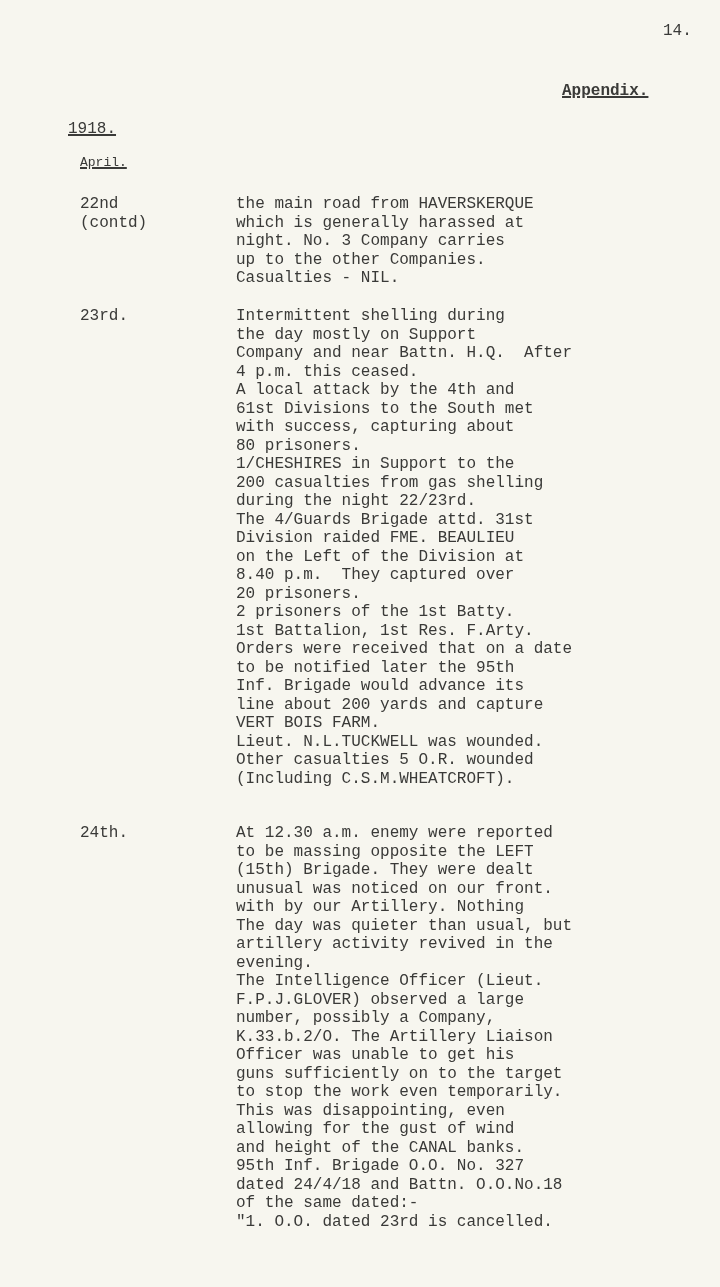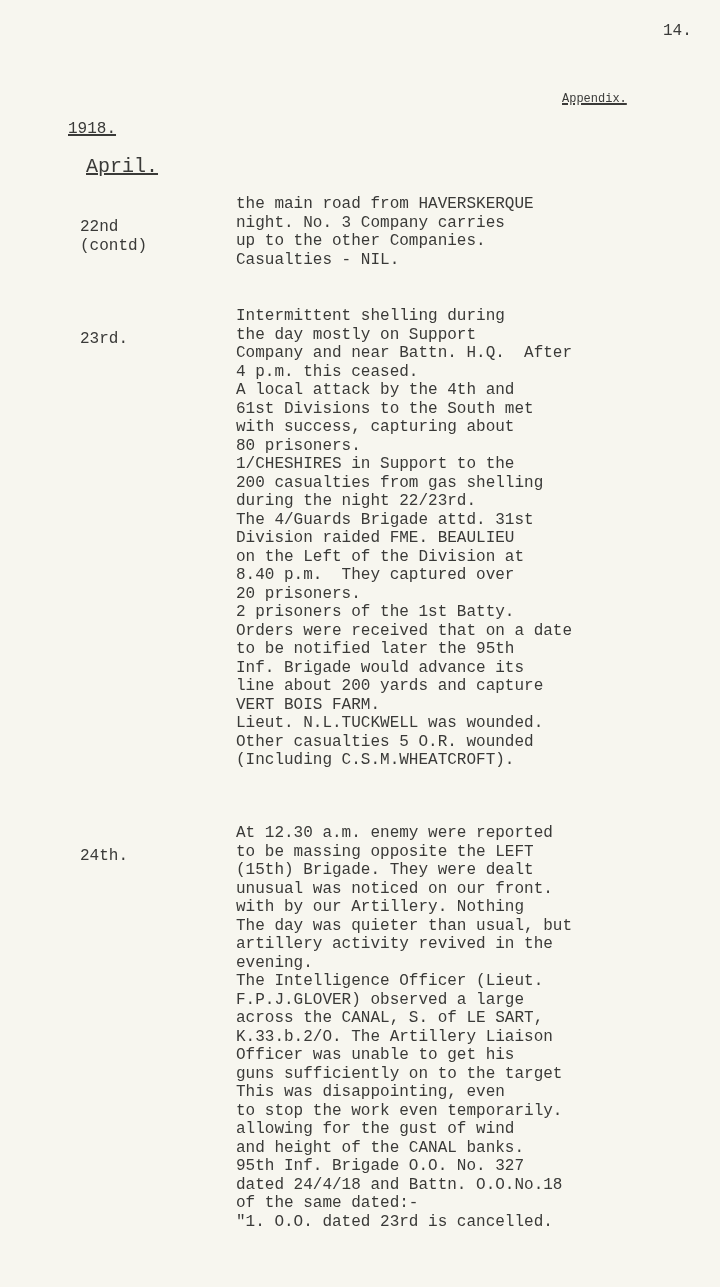--- a/index.html
+++ b/index.html
@@ -4,41 +4,42 @@
 <style>
   html, body { margin: 0; padding: 0; }
   body {
     width: 720px; height: 1287px;
     background: #f7f6ef;
     position: relative; overflow: hidden;
     font-family: "Liberation Mono", "DejaVu Sans Mono", monospace;
     color: #3a3a38;
   }
   .page-number { position: absolute; left: 663px; top: 22px; font-size: 16px; }
-  .appendix { position: absolute; left: 562px; top: 92px; font-size: 12px; text-decoration: underline; text-decoration-thickness: 2px; }
+  .appendix { position: absolute; left: 562px; top: 82px; font-size: 16px; text-decoration: underline; text-decoration-thickness: 2px; font-weight: bold; }
   .year { position: absolute; left: 68px; top: 120px; font-size: 16px; text-decoration: underline; text-decoration-thickness: 2px; }
-  .month { position: absolute; left: 80px; top: 155px; font-size: 20px; text-decoration: underline; text-decoration-thickness: 2px; margin-left: 6px; }
+  .month { position: absolute; left: 80px; top: 155px; font-size: 13px; text-decoration: underline; text-decoration-thickness: 2px; }
   .entry { position: absolute; left: 80px; width: 600px; }
-  .entry .date { position: absolute; left: 0; top: 0; width: 120px; font-size: 16px; line-height: 18.5px; white-space: pre; margin-top: 23px; }
+  .entry .date { position: absolute; left: 0; top: 0; width: 120px; font-size: 16px; line-height: 18.5px; white-space: pre; }
   .entry .text { position: absolute; left: 131px; top: 0; width: 470px; font-size: 16px; line-height: 18.5px; }
   .line { white-space: pre; display: block; margin-left: 25px; }
 </style>
 </head>
 <body>
 
 <div class="page-number">14.</div>
 <div class="appendix">Appendix.</div>
 <div class="year">1918.</div>
 <div class="month">April.</div>
 
 <div class="entry" style="top:195px">
   <div class="date">22nd
 (contd)</div>
   <div class="text">
       <span class="line">the main road from HAVERSKERQUE</span>
+      <span class="line">which is generally harassed at</span>
       <span class="line">night. No. 3 Company carries</span>
       <span class="line">up to the other Companies.</span>
       <span class="line">Casualties - NIL.</span>
     </div>
 </div>
 
 <div class="entry" style="top:307px">
   <div class="date">23rd.</div>
   <div class="text">
       <span class="line">Intermittent shelling during</span>
@@ -51,20 +52,21 @@
       <span class="line">80 prisoners.</span>
       <span class="line">1/CHESHIRES in Support to the</span>
       <span class="line">200 casualties from gas shelling</span>
       <span class="line">during the night 22/23rd.</span>
       <span class="line">The 4/Guards Brigade attd. 31st</span>
       <span class="line">Division raided FME. BEAULIEU</span>
       <span class="line">on the Left of the Division at</span>
       <span class="line">8.40 p.m.  They captured over</span>
       <span class="line">20 prisoners.</span>
       <span class="line">2 prisoners of the 1st Batty.</span>
+      <span class="line">1st Battalion, 1st Res. F.Arty.</span>
       <span class="line">Orders were received that on a date</span>
       <span class="line">to be notified later the 95th</span>
       <span class="line">Inf. Brigade would advance its</span>
       <span class="line">line about 200 yards and capture</span>
       <span class="line">VERT BOIS FARM.</span>
       <span class="line">Lieut. N.L.TUCKWELL was wounded.</span>
       <span class="line">Other casualties 5 O.R. wounded</span>
       <span class="line">(Including C.S.M.WHEATCROFT).</span>
     </div>
 </div>
@@ -75,26 +77,26 @@
       <span class="line">At 12.30 a.m. enemy were reported</span>
       <span class="line">to be massing opposite the LEFT</span>
       <span class="line">(15th) Brigade. They were dealt</span>
       <span class="line">unusual was noticed on our front.</span>
       <span class="line">with by our Artillery. Nothing</span>
       <span class="line">The day was quieter than usual, but</span>
       <span class="line">artillery activity revived in the</span>
       <span class="line">evening.</span>
       <span class="line">The Intelligence Officer (Lieut.</span>
       <span class="line">F.P.J.GLOVER) observed a large</span>
-      <span class="line">across the CANAL, S. of LE SART,</span>
+      <span class="line">number, possibly a Company,</span>
       <span class="line">K.33.b.2/O. The Artillery Liaison</span>
       <span class="line">Officer was unable to get his</span>
       <span class="line">guns sufficiently on to the target</span>
+      <span class="line">to stop the work even temporarily.</span>
       <span class="line">This was disappointing, even</span>
-      <span class="line">to stop the work even temporarily.</span>
       <span class="line">allowing for the gust of wind</span>
       <span class="line">and height of the CANAL banks.</span>
       <span class="line">95th Inf. Brigade O.O. No. 327</span>
       <span class="line">dated 24/4/18 and Battn. O.O.No.18</span>
       <span class="line">of the same dated:-</span>
       <span class="line">"1. O.O. dated 23rd is cancelled.</span>
     </div>
 </div>
 
 </body></html>

